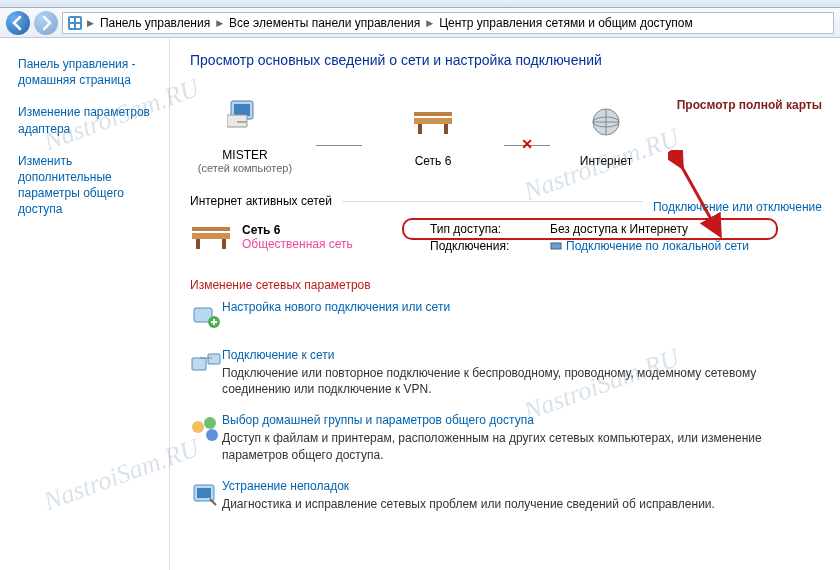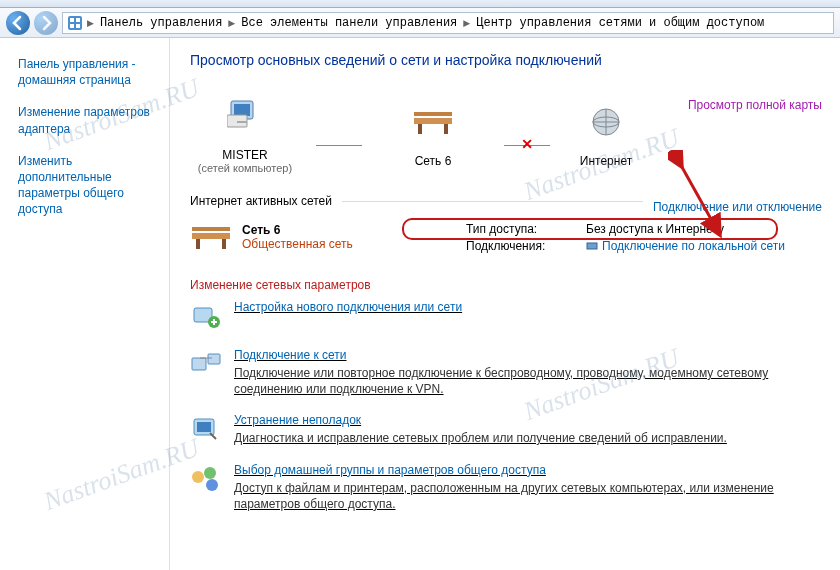--- a/index.html
+++ b/index.html
@@ -40,21 +40,21 @@
   border: 1px solid #b0c0d0;
   background: #fff;
   display: flex;
   align-items: center;
   padding: 0 4px;
   font-size: 12px;
   gap: 2px;
 }
 .bc-icon { width: 16px; height: 16px; display: inline-flex; align-items: center; justify-content: center; }
 .bc-sep { color: #666; padding: 0 2px; font-size: 9px; }
-.bc-item { color: #000; padding: 0 2px; font-family: Liberation Mono, monospace; }
+.bc-item { color: #000; padding: 0 2px; }
 .content {
   display: flex;
   height: calc(100% - 38px);
 }
 .sidebar {
   width: 170px;
   background: #fff;
   padding: 18px 12px 12px 18px;
   border-right: 1px solid #e0e0e0;
 }
@@ -90,48 +90,48 @@
 .node { text-align: center; width: 110px; }
 .node-icon { height: 36px; display: flex; align-items: center; justify-content: center; }
 .node-label { color: #000; font-size: 12px; margin-top: 14px; }
 .node-sub { color: #666; font-size: 11px; }
 .dash { width: 46px; border-top: 1px solid #888; margin-top: 18px; }
 .dash-x { position: relative; }
 .dash-x::after {
   content: "✕"; position: absolute; left: 50%; top: -10px; transform: translateX(-50%);
   color: #d00; font-weight: bold; font-size: 14px;
 }
-.map-link { color: #a21caf; font-size: 12px; margin-left: auto; cursor: pointer; }
+.map-link { color: #7f1d1d; font-size: 12px; margin-left: auto; cursor: pointer; font-weight: bold; }
 .section-head {
   display: flex; align-items: center; margin: 14px 0 8px 0;
 }
 .section-head .lbl { color: #000; font-size: 12px; }
 .section-head .divider { flex: 1; border-top: 1px solid #d4dde8; margin: 0 10px; }
 .section-head .rlink { color: #0063b1; font-size: 12px; cursor: pointer; margin-top: 12px; }
 .active-net {
   display: flex; gap: 20px; align-items: flex-start; position: relative;
 }
 .net-left { display: flex; gap: 10px; align-items: center; width: 220px; }
 .bench { width: 42px; height: 30px; display:flex; align-items:center; justify-content:center; }
 .net-name { font-weight: bold; font-size: 12px; }
-.net-type { color: #c2410c; font-size: 12px; cursor: pointer; }
+.net-type { color: #ec4899; font-size: 12px; cursor: pointer; }
 .net-right {
-  flex: 1; font-size: 12px; position: relative; margin-left: 36px;
+  flex: 1; font-size: 12px; position: relative;
 }
 .net-row { display: flex; margin-bottom: 3px; }
 .net-row .k { width: 120px; }
 .net-row .v { flex: 1; }
 .net-row .vlink { color: #0063b1; cursor: pointer; display: inline-flex; align-items: center; gap: 4px; }
 .highlight-box {
   position: absolute; border: 2px solid #c41818; border-radius: 10px;
   left: 212px; top: -4px; width: 376px; height: 22px; pointer-events: none;
 }
 .settings-head { margin: 20px 0 8px 0; font-size: 12px; color: #b91c1c; }
 .task {
-  display: flex; gap: 12px; margin-bottom: 16px; text-decoration: underline;
+  display: flex; margin-bottom: 16px;
 }
 .task-icon { width: 32px; height: 32px; flex-shrink: 0; display:flex; align-items:center; justify-content:center; }
 .task-title { color: #0063b1; font-size: 12px; cursor: pointer; margin-bottom: 3px; }
 .task-desc { color: #333; font-size: 12px; line-height: 1.35; }
 .watermark {
   position: absolute; color: rgba(120,150,180,0.28); font-size: 26px;
   font-style: italic; transform: rotate(-20deg); pointer-events: none;
   font-family: Georgia, serif;
 }
 .arrow {
@@ -289,42 +289,42 @@
       </div>
       <div>
         <div class="task-title">Подключение к сети</div>
         <div class="task-desc">Подключение или повторное подключение к беспроводному, проводному, модемному сетевому соединению или подключение к VPN.</div>
       </div>
     </div>
 
     <div class="task">
       <div class="task-icon">
         <svg width="32" height="32" viewBox="0 0 32 32">
+            <circle cx="8" cy="14" r="6" fill="#f0c060"></circle>
+            <circle cx="20" cy="10" r="6" fill="#70c070"></circle>
+            <circle cx="22" cy="22" r="6" fill="#6090e0"></circle>
+          </svg>
+      </div>
+      <div>
+        <div class="task-title">Выбор домашней группы и параметров общего доступа</div>
+        <div class="task-desc">Доступ к файлам и принтерам, расположенным на других сетевых компьютерах, или изменение параметров общего доступа.</div>
+      </div>
+    </div>
+
+    <div class="task">
+      <div class="task-icon">
+        <svg width="32" height="32" viewBox="0 0 32 32">
             <rect x="4" y="6" width="20" height="16" rx="2" fill="#b8d8f0" stroke="#5090c0"></rect>
             <rect x="7" y="9" width="14" height="10" fill="#4080c0"></rect>
             <path d="M20 20l6 6" stroke="#666" stroke-width="2"></path>
           </svg>
       </div>
       <div>
         <div class="task-title">Устранение неполадок</div>
         <div class="task-desc">Диагностика и исправление сетевых проблем или получение сведений об исправлении.</div>
-      </div>
-    </div>
-
-    <div class="task">
-      <div class="task-icon">
-        <svg width="32" height="32" viewBox="0 0 32 32">
-            <circle cx="8" cy="14" r="6" fill="#f0c060"></circle>
-            <circle cx="20" cy="10" r="6" fill="#70c070"></circle>
-            <circle cx="22" cy="22" r="6" fill="#6090e0"></circle>
-          </svg>
-      </div>
-      <div>
-        <div class="task-title">Выбор домашней группы и параметров общего доступа</div>
-        <div class="task-desc">Доступ к файлам и принтерам, расположенным на других сетевых компьютерах, или изменение параметров общего доступа.</div>
       </div>
     </div>
 
     <svg class="arrow" width="60" height="100">
       <defs>
           <marker id="ah" markerWidth="8" markerHeight="8" refX="4" refY="4" orient="auto">
             <path d="M0 0L8 4L0 8z" fill="#c41818"></path>
           </marker>
         </defs>
       <line x1="10" y1="10" x2="48" y2="78" stroke="#c41818" stroke-width="3" marker-end="url(#ah)" marker-start="url(#ah)"></line>

